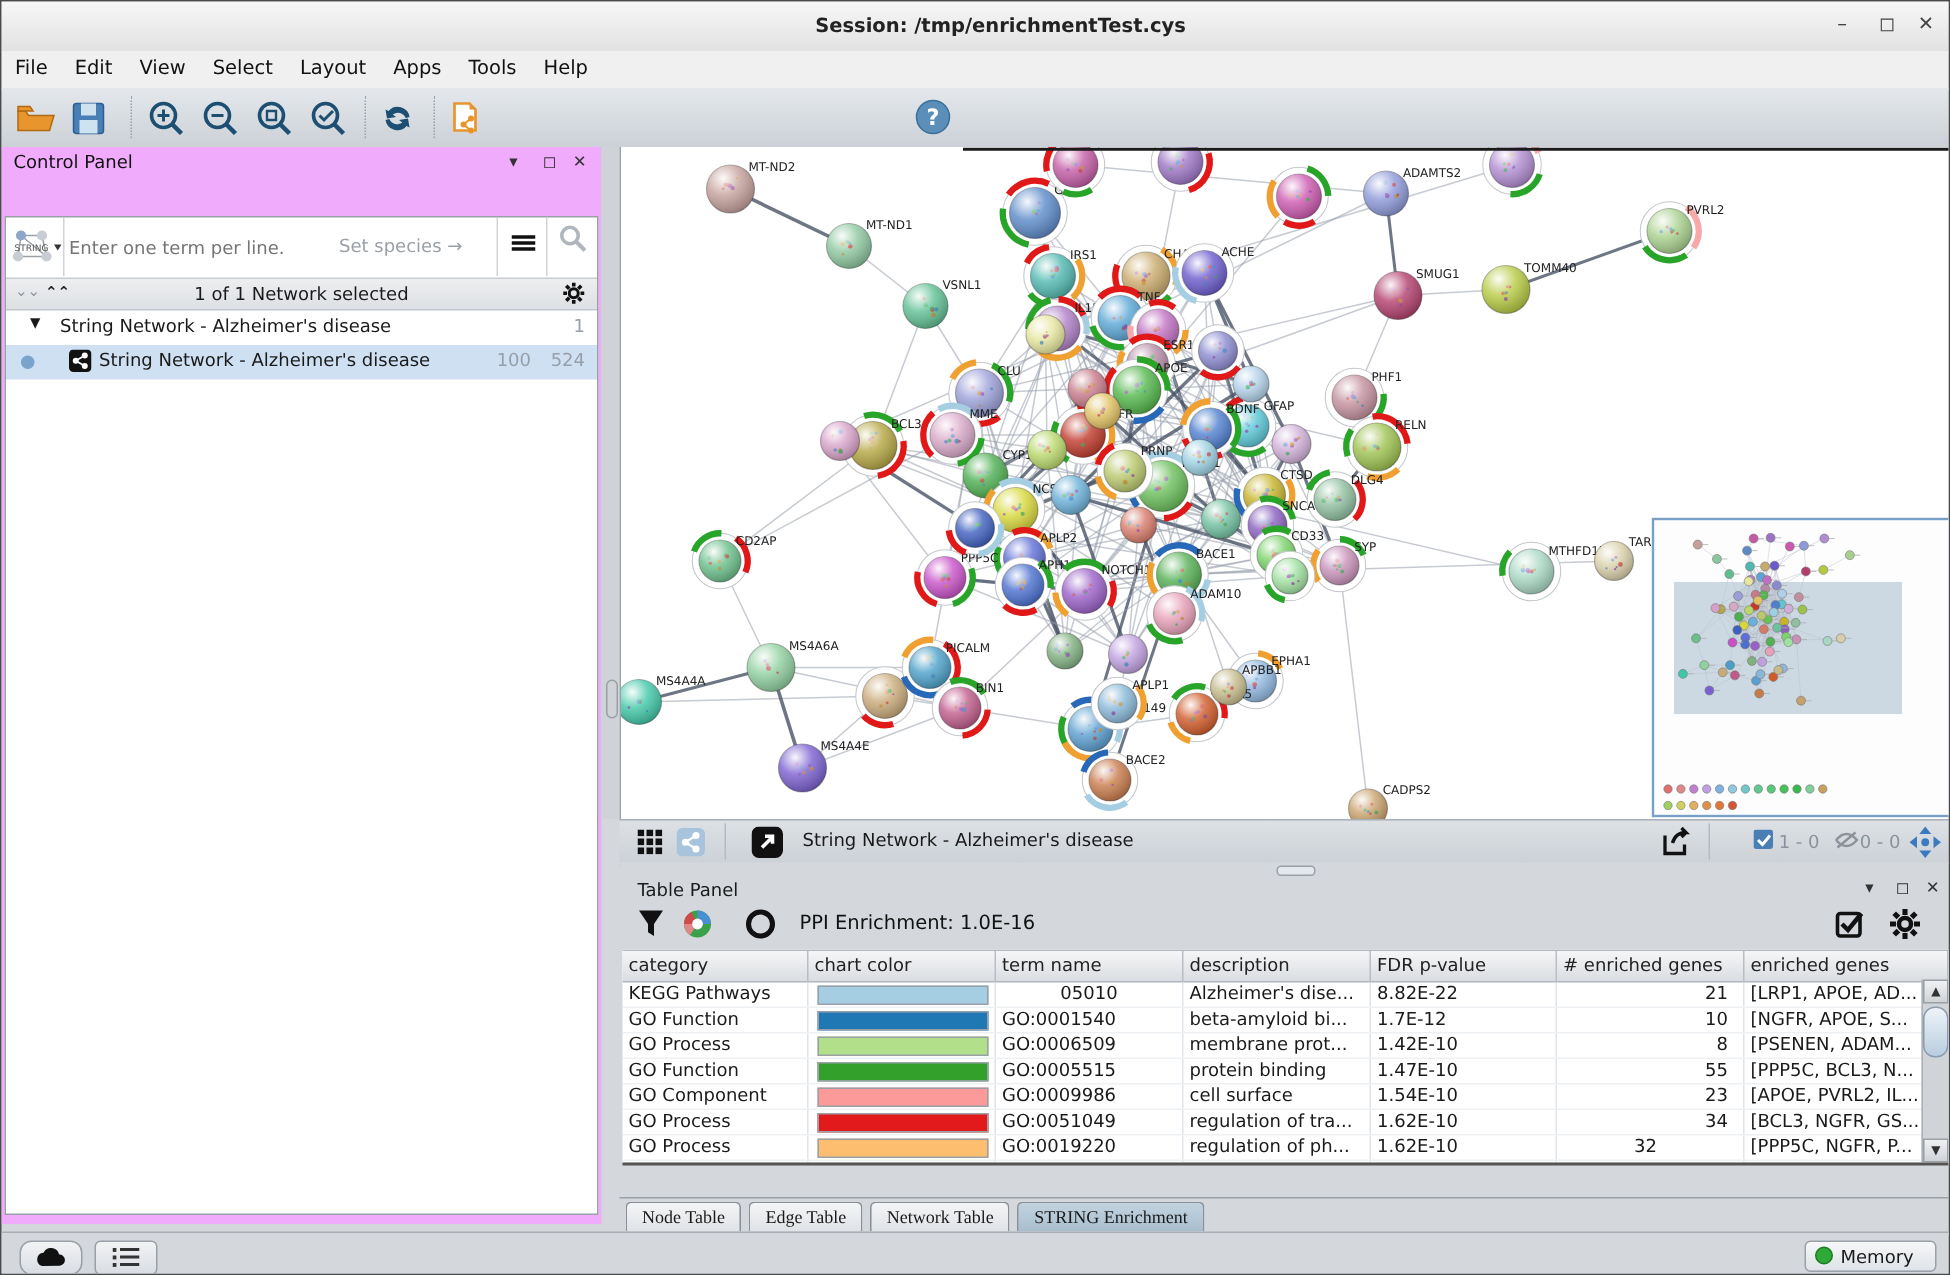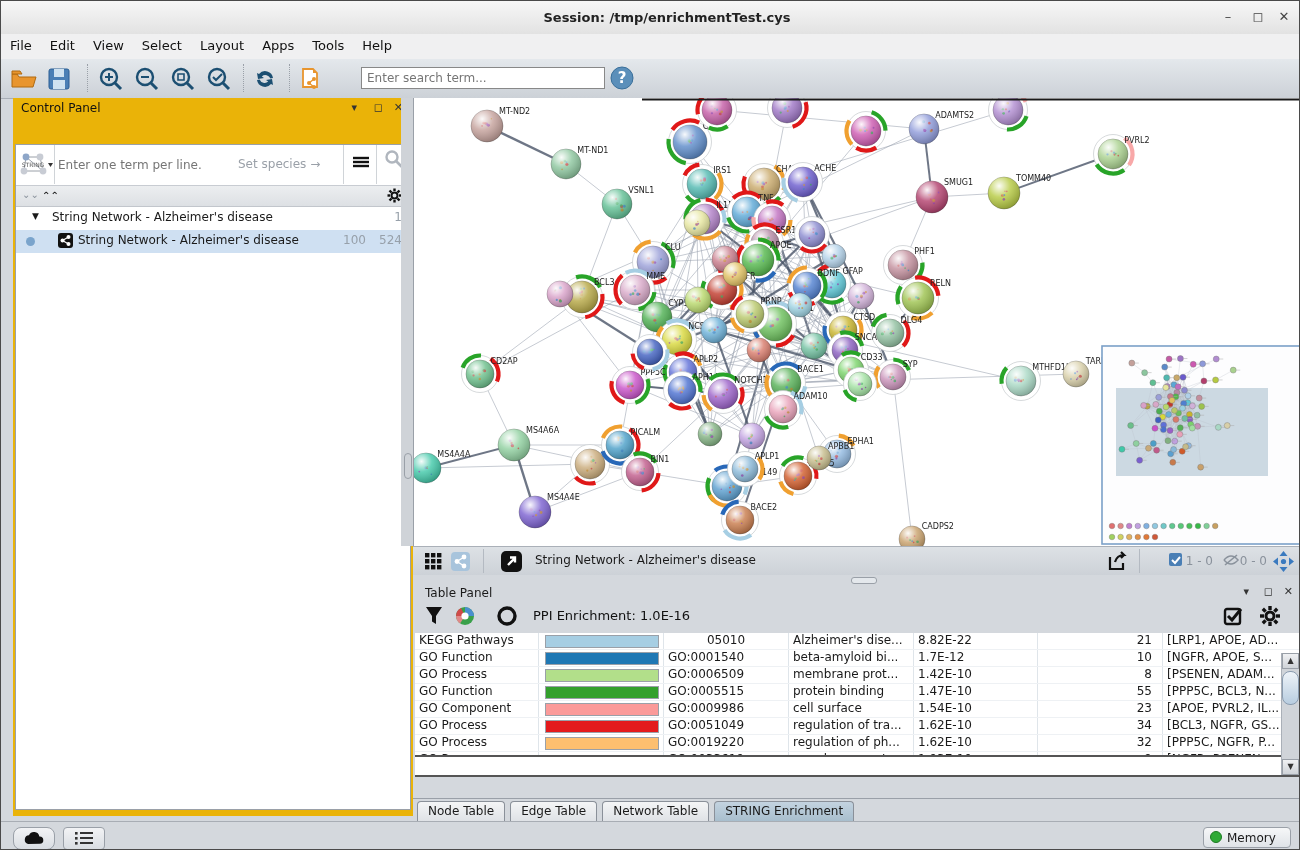--- a/index.html
+++ b/index.html
@@ -16,21 +16,21 @@
   .menubar{left:0;top:33px;width:1300px;height:25px;background:#f0f0f1;border-bottom:1px solid #d6d6d6;}
   .menu-item{display:inline-block;padding:4px 9px 0 9px;font-size:13px;color:#111;}
   
   .toolbar{left:0;top:58px;width:1300px;height:39px;background:linear-gradient(#e4e8ec,#ccd1d7);
            border-bottom:1px solid #a8aeb6;}
   .tbtn{top:6px;width:28px;height:28px;}
   .tsep{top:5px;width:1px;height:28px;border-left:1px dotted #9aa0a8;}
   .searchbox{top:8px;width:232px;height:20px;border:1px solid #888;background:#fff;font-size:12px;
              padding:0 5px;font-family:"DejaVu Sans",sans-serif;}
   
-  .cpanel{left:12px;top:97px;width:400px;height:718px;background:#eab308;}
+  .cpanel{left:0;top:97px;width:400px;height:718px;background:#f0abfc;}
   .cp-header{left:0;top:0;width:400px;height:22px;}
   .cp-title{left:8px;top:3px;font-size:12px;color:#111;}
   .cp-ico{top:3px;font-size:11px;color:#333;}
   .cp-tabs{left:2px;top:22px;width:398px;height:24px;}
   .tab{display:inline-block;height:19px;line-height:19px;padding:0 10px;margin-right:1px;font-size:12px;
        border:1px solid #8a9099;border-bottom:none;border-radius:4px 4px 0 0;background:linear-gradient(#f4f5f6,#dfe2e6);}
   .tab.sel{background:linear-gradient(#c3d3e0,#a8becd);}
   .cp-body{left:2px;top:46px;width:396px;height:666px;background:#fff;border:1px solid #9aa0a8;box-sizing:border-box;}
   .string-row{left:0;top:0;width:394px;height:40px;border-bottom:1px solid #c8ccd2;}
   .string-logo{left:0;top:0;width:38px;height:39px;border-right:1px solid #d0d4d8;}
@@ -148,21 +148,20 @@
     <svg width="28" height="28">
         <path d="M6 4 h10 l4 4 v14 h-14 z" fill="#fff" stroke="#e8952e" stroke-width="1.8"></path>
         <path d="M16 4 l4 4 h-4 z" fill="#e8952e"></path>
         <circle cx="12" cy="18" r="2" fill="#e8952e"></circle>
         <circle cx="17" cy="14" r="2" fill="#e8952e"></circle>
         <circle cx="17" cy="22" r="2" fill="#e8952e"></circle>
         <line x1="12" y1="18" x2="17" y2="14" stroke="#e8952e" stroke-width="1.4"></line>
         <line x1="12" y1="18" x2="17" y2="22" stroke="#e8952e" stroke-width="1.4"></line>
       </svg>
   </div>
-  <input class="abs searchbox" style="left: 360px;" placeholder="Enter search term...">
   <div class="abs" style="left:608px;top:6px;">
     <svg width="26" height="26">
         <circle cx="13" cy="13" r="11" fill="#5b8fba" stroke="#3a6f9a"></circle>
         <text x="13" y="18" font-size="15" font-weight="bold" fill="#fff" text-anchor="middle">?</text>
       </svg>
   </div>
 </div>
 
 <div class="abs cpanel">
   <div class="abs cp-header">
@@ -204,20 +203,21 @@
       <div class="abs sq-btn" style="right:0;">
         <svg width="18" height="18">
             <circle cx="7" cy="7" r="5.5" fill="none" stroke="#b0b6be" stroke-width="2.4"></circle>
             <line x1="11" y1="11" x2="17" y2="17" stroke="#b0b6be" stroke-width="2.6"></line>
           </svg>
       </div>
     </div>
     <div class="abs cp-status">
       <span class="abs" style="left:6px;top:3px;color:#8a929c;font-size:10px;">⌄⌄</span>
       <span class="abs" style="left:26px;top:4px;color:#222;font-size:10px;font-weight:bold;">⌃⌃</span>
+      <span class="abs" style="left:0;width:394px;text-align:center;top:3px;">1 of 1 Network selected</span>
       <span class="abs" style="right:8px;top:2px;">
         <svg width="15" height="15">
             <circle cx="7.5" cy="7.5" r="3" fill="none" stroke="#111" stroke-width="2"></circle>
             <g stroke="#111" stroke-width="2.4">
               <line x1="7.5" y1="0.5" x2="7.5" y2="3"></line>
               <line x1="7.5" y1="12" x2="7.5" y2="14.5"></line>
               <line x1="0.5" y1="7.5" x2="3" y2="7.5"></line>
               <line x1="12" y1="7.5" x2="14.5" y2="7.5"></line>
               <line x1="2.5" y1="2.5" x2="4.5" y2="4.5"></line>
               <line x1="10.5" y1="10.5" x2="12.5" y2="12.5"></line>
@@ -2077,20 +2077,29 @@
             <line x1="17" y1="11" x2="21" y2="11"></line>
             <line x1="3.8" y1="3.8" x2="6.6" y2="6.6"></line>
             <line x1="15.4" y1="15.4" x2="18.2" y2="18.2"></line>
             <line x1="18.2" y1="3.8" x2="15.4" y2="6.6"></line>
             <line x1="3.8" y1="18.2" x2="6.6" y2="15.4"></line>
           </g>
         </svg>
     </span>
   </div>
   <div class="abs tbl">
+    <div class="tbl-head" id="tbl-head">
+        <div class="th" style="width: 124px;">category</div>
+        <div class="th" style="width: 125px;">chart color</div>
+        <div class="th" style="width: 125px;">term name</div>
+        <div class="th" style="width: 125px;">description</div>
+        <div class="th" style="width: 124px;">FDR p-value</div>
+        <div class="th" style="width: 125px;"># enriched genes</div>
+        <div class="th" style="flex: 1 1 0%;">enriched genes</div>
+      </div>
     <div class="tbl-body" id="tbl-body">
         <div class="tr">
           <div class="td" style="width: 124px;">KEGG Pathways</div>
           <div class="td" style="width: 125px;">
             <div class="chip" style="background: rgb(166, 206, 227);"></div>
           </div>
           <div class="td" style="width: 125px; text-align: center;">05010</div>
           <div class="td" style="width: 125px;">Alzheimer's dise...</div>
           <div class="td" style="width: 124px;">8.82E-22</div>
           <div class="td" style="width: 125px; text-align: right; padding-right: 10px;">21</div>
@@ -2152,21 +2161,21 @@
           <div class="td" style="flex: 1 1 0%; border-right: none;">[BCL3, NGFR, GS...</div>
         </div>
         <div class="tr">
           <div class="td" style="width: 124px;">GO Process</div>
           <div class="td" style="width: 125px;">
             <div class="chip" style="background: rgb(253, 191, 111);"></div>
           </div>
           <div class="td" style="width: 125px;">GO:0019220</div>
           <div class="td" style="width: 125px;">regulation of ph...</div>
           <div class="td" style="width: 124px;">1.62E-10</div>
-          <div class="td" style="width: 125px; text-align: right; padding-right: 10px;">32</div>
+          <div class="td" style="width: 125px; text-align: center; padding-right: 10px;">32</div>
           <div class="td" style="flex: 1 1 0%; border-right: none;">[PPP5C, NGFR, P...</div>
         </div>
         <div class="tr">
           <div class="td" style="width: 124px;">GO Process</div>
           <div class="td" style="width: 125px;"></div>
           <div class="td" style="width: 125px;">GO:0033619</div>
           <div class="td" style="width: 125px;">membrane prot...</div>
           <div class="td" style="width: 124px;">1.93E-10</div>
           <div class="td" style="width: 125px; text-align: right; padding-right: 10px;">9</div>
           <div class="td" style="flex: 1 1 0%; border-right: none;">[NGFR, PSENEN,...</div>
@@ -2174,21 +2183,21 @@
       </div>
     <div class="vscroll">
       <span class="sbtn" style="top:0;">▲</span>
       <span class="sthumb"></span>
       <span class="sbtn" style="bottom:0;">▼</span>
     </div>
   </div>
   <div class="abs" style="left:2px;top:191px;width:884px;height:2px;background:#555;"></div>
 </div>
 
-<div class="abs bottom-tabs" id="bottom-tabs" style="padding-top: 2px;"><span class="tab" style="margin-left: 4px;">Node Table</span><span class="tab" style="margin-left: 4px;">Edge Table</span><span class="tab" style="margin-left: 4px;">Network Table</span><span class="tab sel" style="margin-left: 4px;">STRING Enrichment</span></div>
+<div class="abs bottom-tabs" id="bottom-tabs" style="padding-top: 2px; font-family: Liberation Serif, serif;"><span class="tab" style="margin-left: 4px;">Node Table</span><span class="tab" style="margin-left: 4px;">Edge Table</span><span class="tab" style="margin-left: 4px;">Network Table</span><span class="tab sel" style="margin-left: 4px;">STRING Enrichment</span></div>
 
 <div class="abs statusbar">
   <span class="abs sb-btn" style="left:12px;width:40px;border-radius:8px;">
     <svg width="22" height="14" style="margin-top:3px;">
         <path d="M5 13 a4.5 4.5 0 0 1 1 -8.8 a5.5 5.5 0 0 1 10.4 1.2 a3.6 3.6 0 0 1 0.4 7.4 z" fill="#111"></path>
       </svg>
   </span>
   <span class="abs sb-btn" style="left:62px;width:40px;">
     <svg width="18" height="14" style="margin-top:3px;">
         <g stroke="#333" stroke-width="2">

